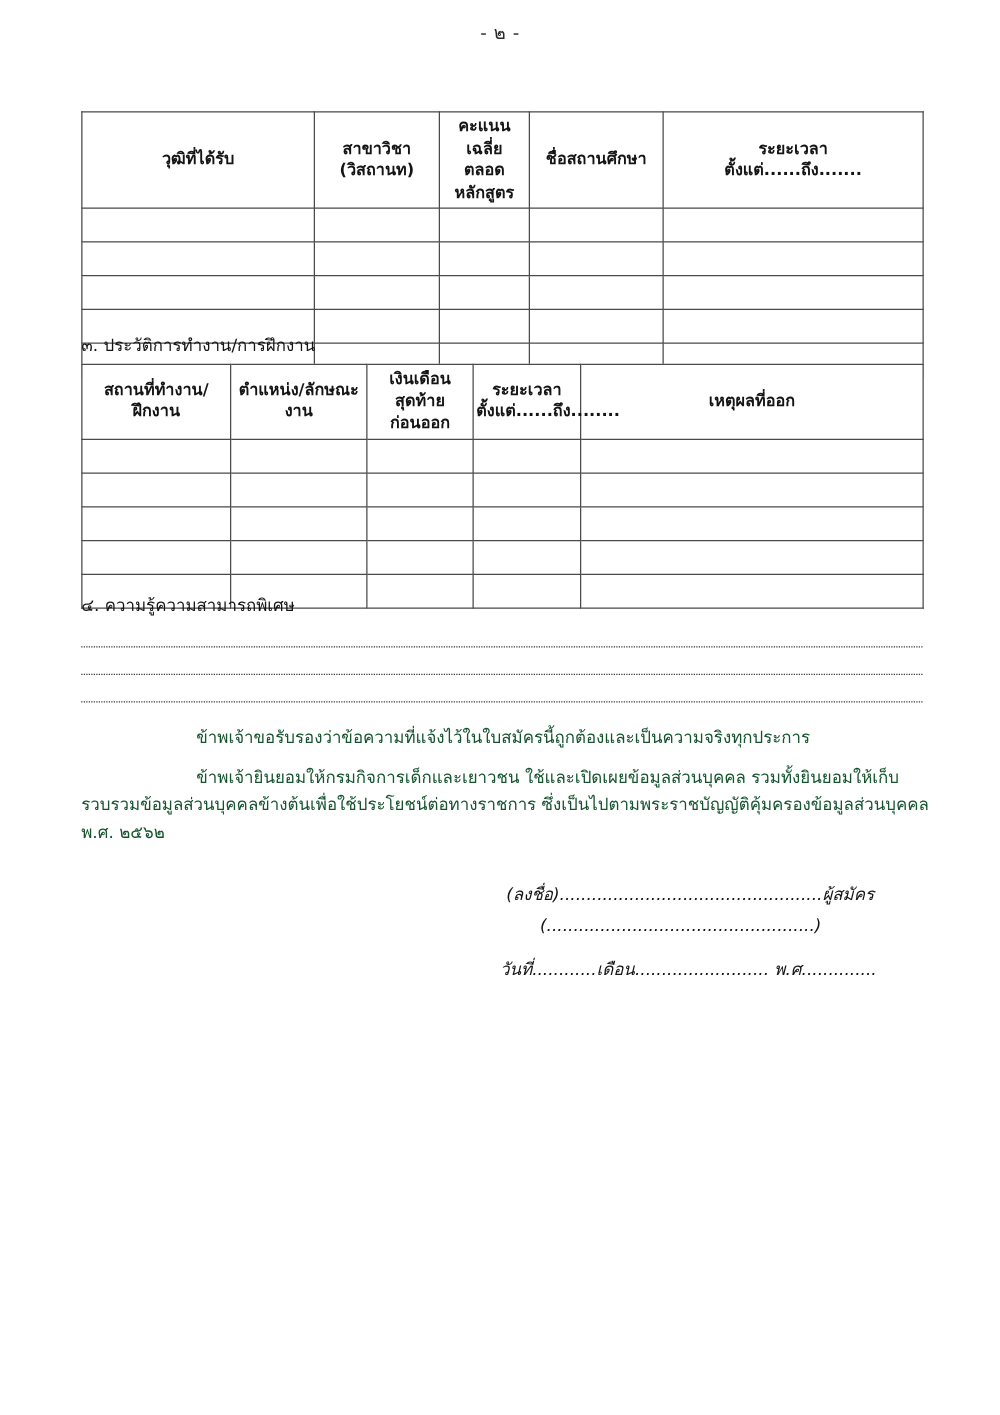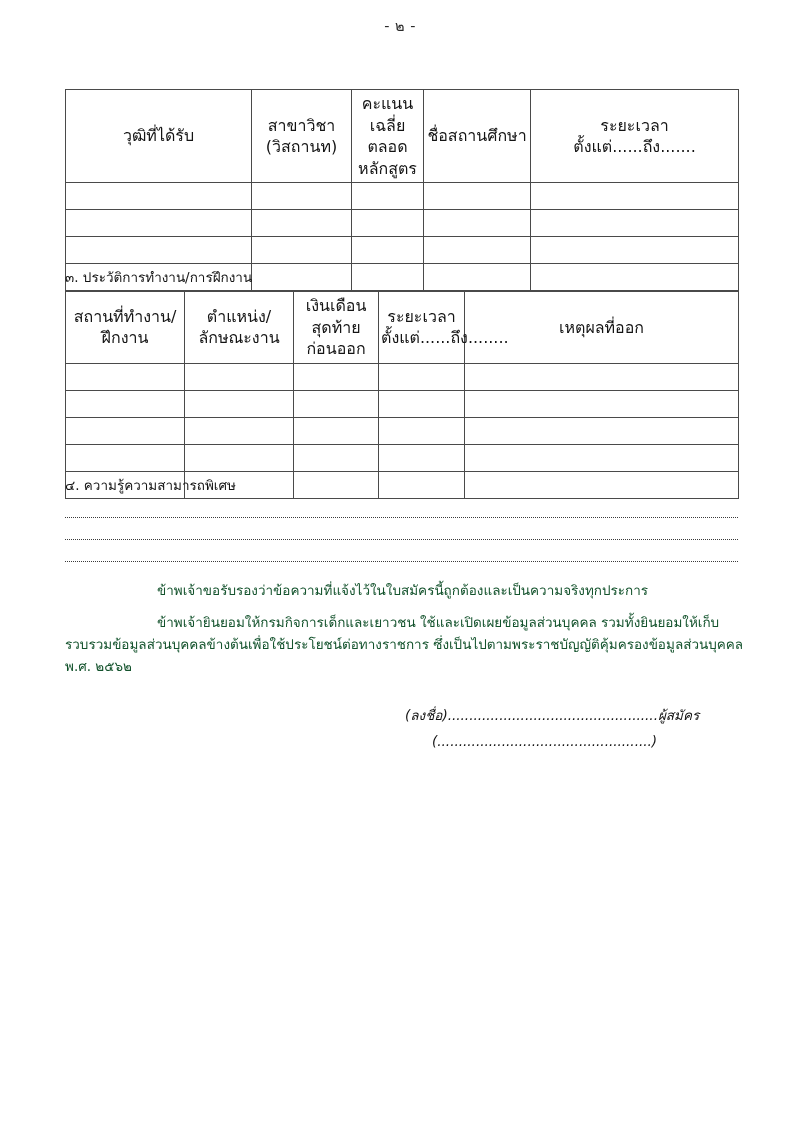--- a/index.html
+++ b/index.html
@@ -56,22 +56,22 @@
     table-layout: fixed;
     background: #fff;
   }
   table.formtable th,
   table.formtable td {
     border: 1px solid #4a4a4a;
     padding: 0;
     vertical-align: middle;
   }
   table.formtable th {
-    font-weight: normal;
-    font-size: 16px;
+    font-weight: bold;
+    font-size: 13px;
     line-height: 1.35;
     text-align: center;
     height: 52px;
     padding: 3px 2px;
     color: #141414;
   }
   table.formtable td.cell {
     height: 26px;
   }
   th .hl {
@@ -299,14 +299,15 @@
   <div class="dotline" id="dotline-3"></div>
 
   <div class="declaration" id="declaration-1">ข้าพเจ้าขอรับรองว่าข้อความที่แจ้งไว้ในใบสมัครนี้ถูกต้องและเป็นความจริงทุกประการ</div>
 
   <div class="declaration" id="declaration-2">ข้าพเจ้ายินยอมให้กรมกิจการเด็กและเยาวชน ใช้และเปิดเผยข้อมูลส่วนบุคคล รวมทั้งยินยอมให้เก็บรวบรวมข้อมูลส่วนบุคคลข้างต้นเพื่อใช้ประโยชน์ต่อทางราชการ ซึ่งเป็นไปตามพระราชบัญญัติคุ้มครองข้อมูลส่วนบุคคล พ.ศ. ๒๕๖๒</div>
 
   <div class="sign-line" id="sign-signature">(ลงชื่อ).................................................ผู้สมัคร</div>
 
   <div class="sign-line" id="sign-paren">(..................................................)</div>
 
+  <div class="sign-line" id="sign-date">วันที่............เดือน......................... พ.ศ..............</div>
 
 </div>
 
 </body></html>

